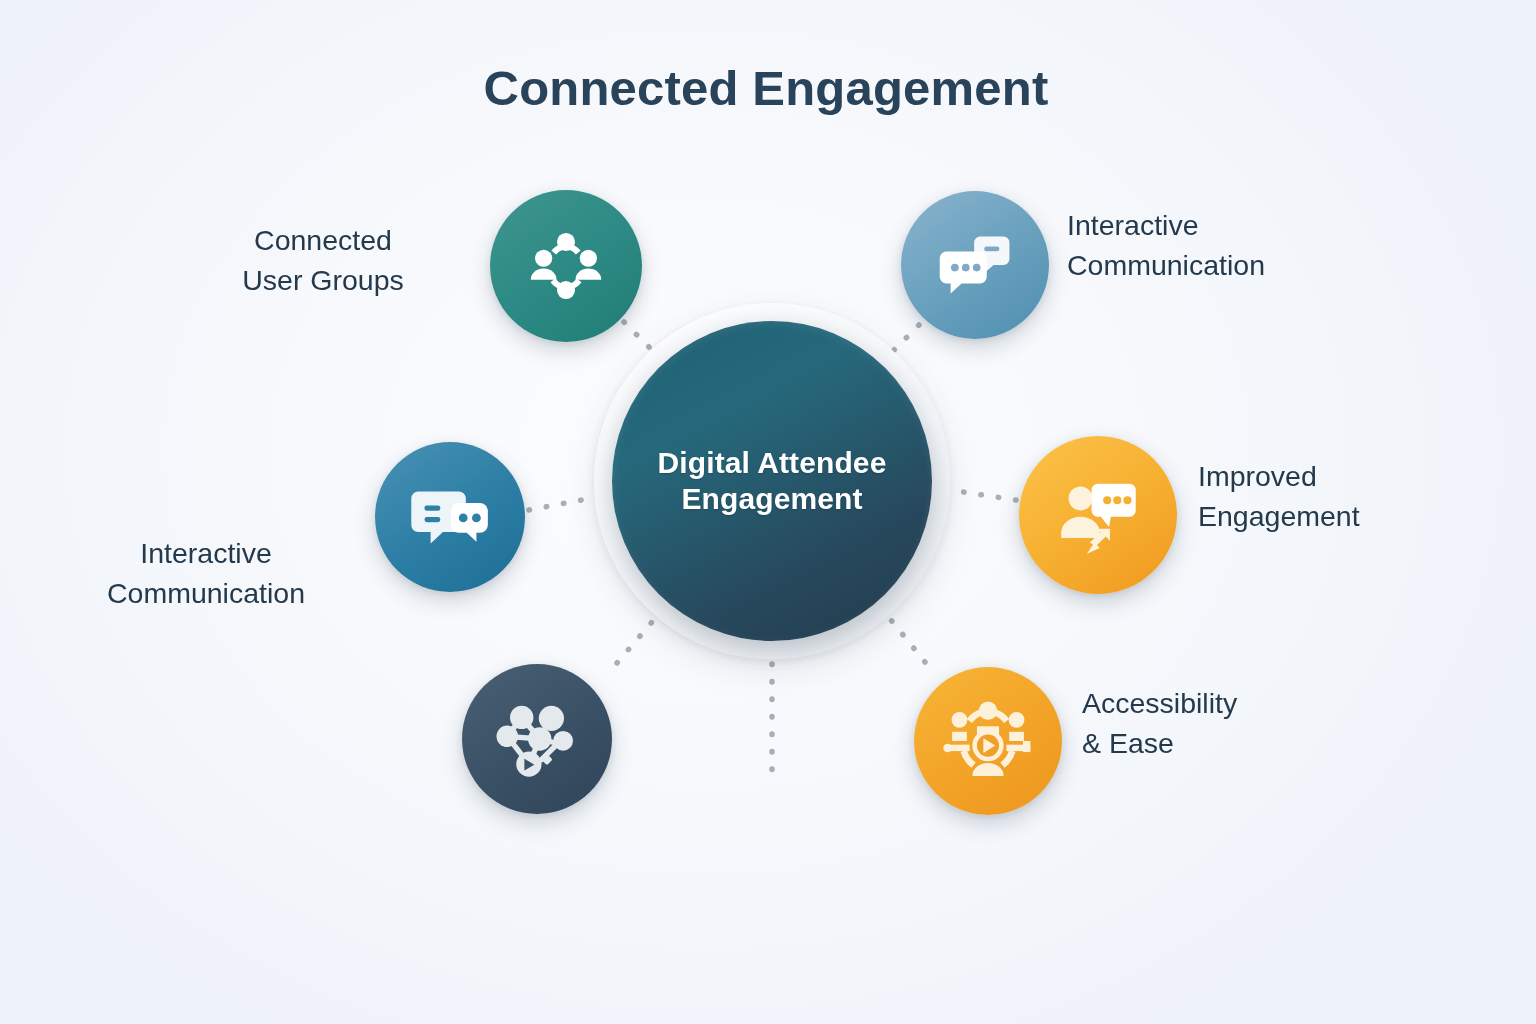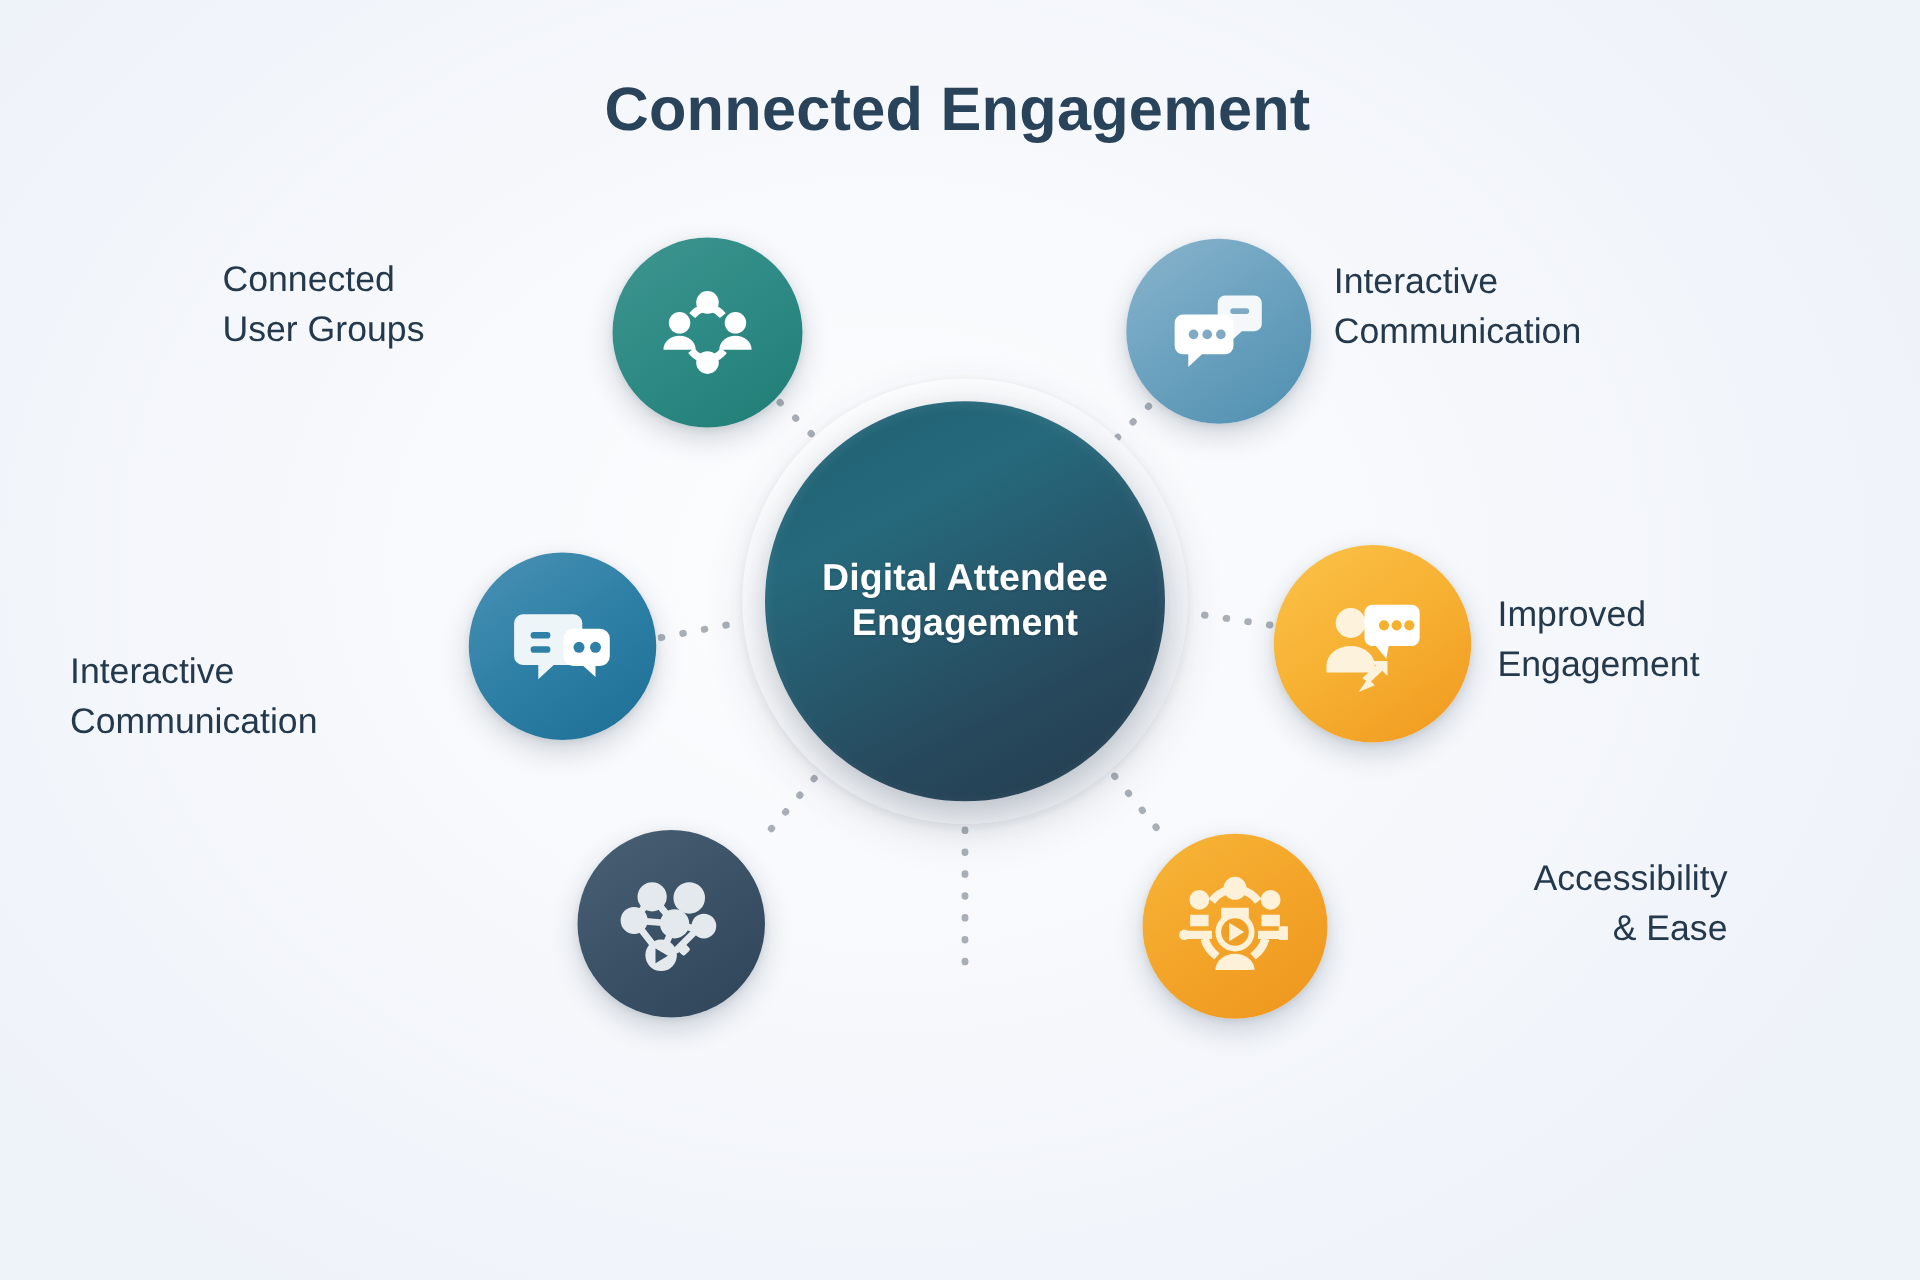--- a/index.html
+++ b/index.html
@@ -108,39 +108,39 @@
 
   .node-label {
     position: absolute;
     font-size: 28.5px;
     font-weight: 500;
     line-height: 1.40;
     color: #25394c;
     white-space: pre-line;
   }
   .label-right { text-align: left; }
-  .label-left  { text-align: left; }
+  .label-left  { text-align: center; margin-top: 16px; }
   .label-center{ text-align: center; }
 
   
   #node-connected-user-groups { left: 490px;  top: 190px; width: 152px; height: 152px;
     background: linear-gradient(145deg, #3f9590 0%, #2f8b85 45%, #1f7d76 100%); }
   #label-connected-user-groups { left: 178px; top: 205px; width: 290px; }
 
   #node-interactive-communication-top { left: 901px; top: 191px; width: 148px; height: 148px;
     background: linear-gradient(145deg, #8ab4cd 0%, #6ba2bf 48%, #4f8eaf 100%); }
   #label-interactive-communication-top { left: 1067px; top: 206px; width: 300px; }
 
   #node-improved-engagement { left: 1019px; top: 436px; width: 158px; height: 158px;
     background: linear-gradient(145deg, #fbc24a 0%, #f7b233 46%, #f0991f 100%); }
-  #label-improved-engagement { left: 1198px; top: 457px; width: 300px; margin-top: 16px; }
+  #label-improved-engagement { left: 1198px; top: 457px; width: 300px; }
 
   #node-accessibility-ease { left: 914px; top: 667px; width: 148px; height: 148px;
     background: linear-gradient(145deg, #f7b637 0%, #f3a52a 48%, #ee951c 100%); }
-  #label-accessibility-ease { left: 1082px; top: 684px; width: 300px; text-align: right; }
+  #label-accessibility-ease { left: 1082px; top: 684px; width: 300px; }
 
   #node-stakeholder-collaboration { left: 462px; top: 664px; width: 150px; height: 150px;
     background: linear-gradient(145deg, #4a6073 0%, #3b5166 50%, #2f4458 100%); }
   #label-stakeholder-collaboration { left: 622px; top: 786px; width: 300px; }
 
   #node-interactive-communication-left { left: 375px; top: 442px; width: 150px; height: 150px;
     background: linear-gradient(145deg, #4a91b5 0%, #2f80a6 48%, #1d6e95 100%); }
   #label-interactive-communication-left { left: 56px; top: 518px; width: 300px; }
 </style>
 </head>

